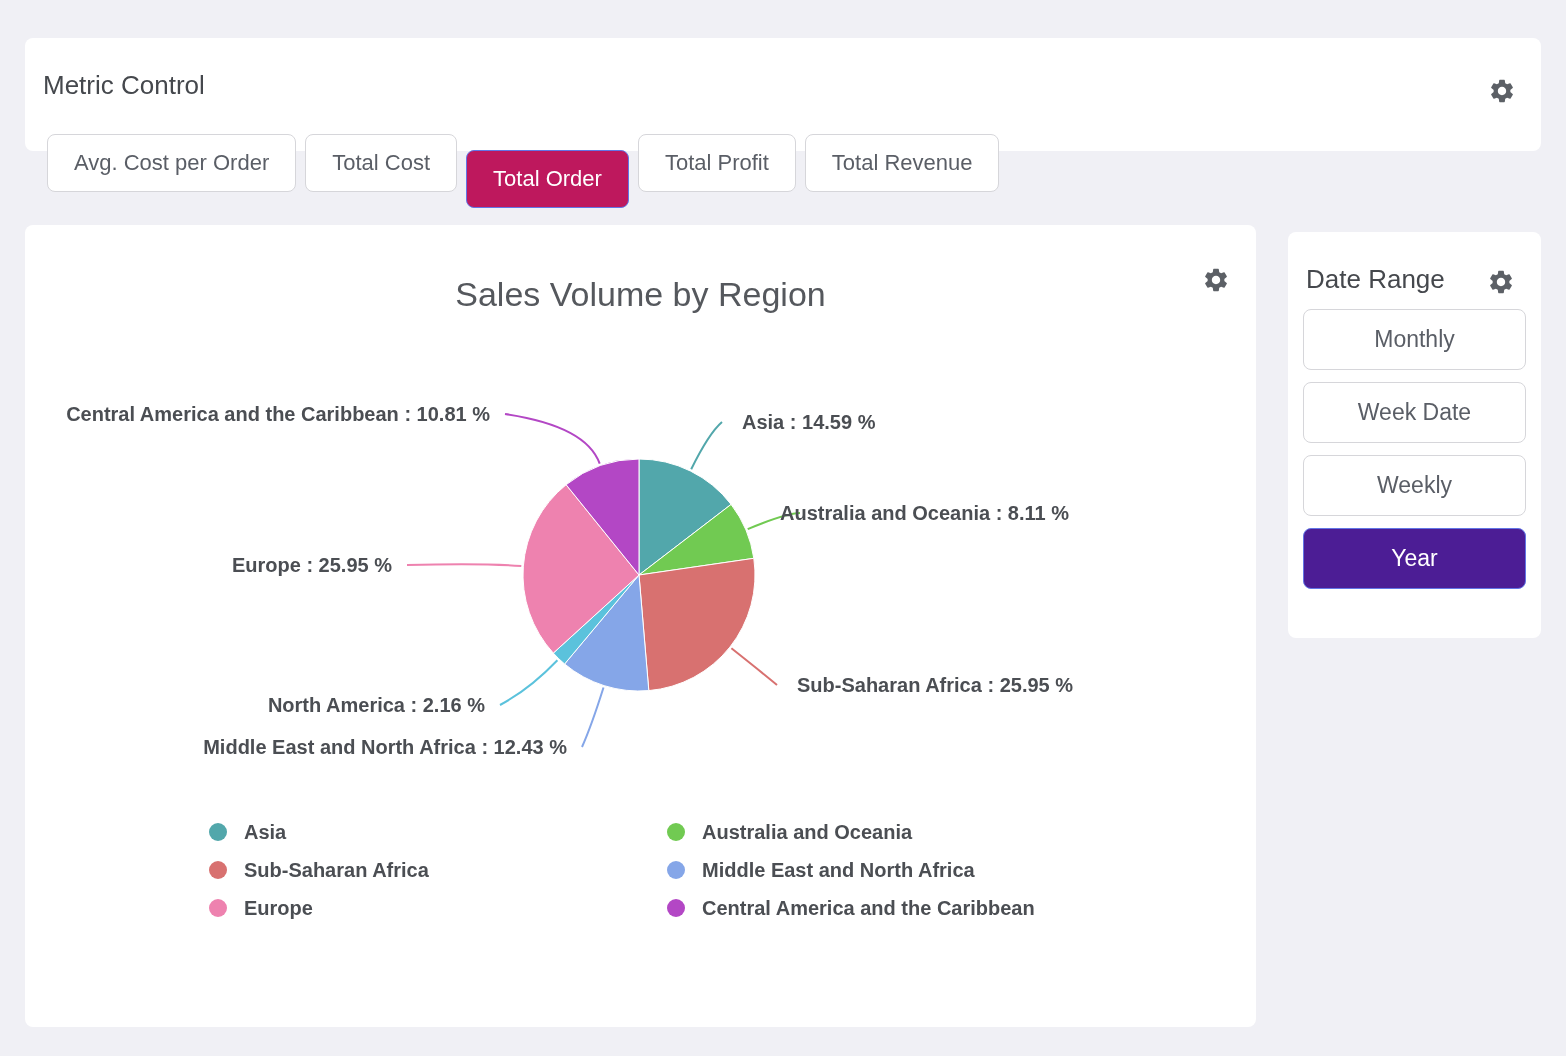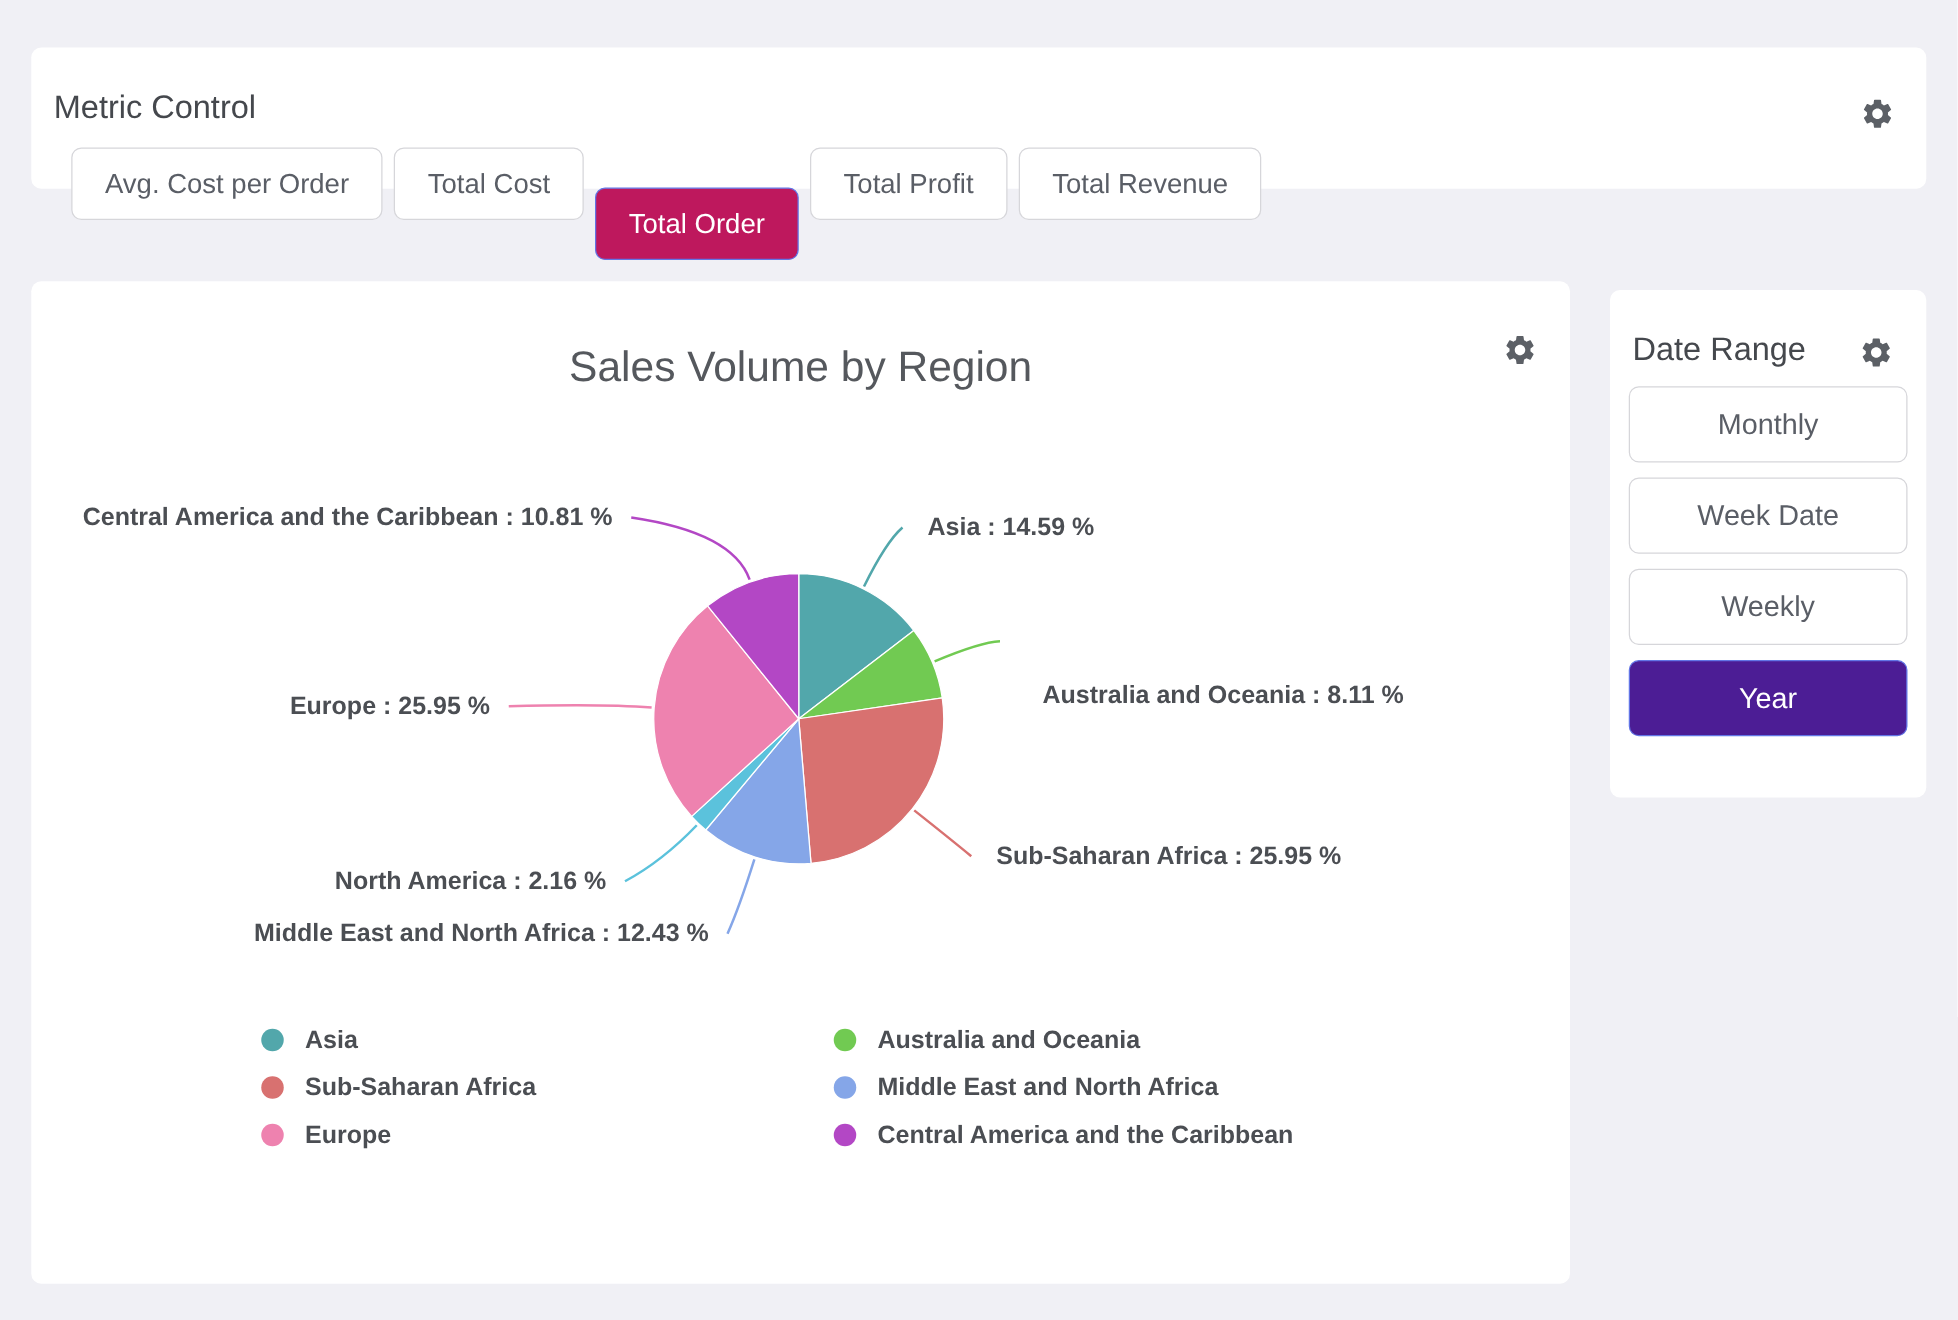--- a/index.html
+++ b/index.html
@@ -15,21 +15,21 @@
   .metric-card{left:25px;top:38px;width:1516px;height:113px;}
   .panel-title{
     position:absolute;left:18px;top:32px;margin:0;
     font-size:26px;font-weight:400;color:#45484d;
   }
   .gear-btn{
     position:absolute;width:28px;height:28px;padding:0;border:none;background:transparent;cursor:pointer;
   }
   .gear-btn svg{width:28px;height:28px;display:block;}
   .metric-gear{right:25px;top:39px;}
-  .btn-row{position:absolute;left:32px;top:80px;display:flex;gap:9px;}
+  .btn-row{position:absolute;left:22px;top:80px;display:flex;gap:9px;align-items:center;}
   .pill{
     height:58px;padding:0 26px;background:#ffffff;
     border:1.5px solid #d6d6da;border-radius:8px;
     font-family:"Liberation Sans", sans-serif;
     font-size:22px;color:#5a5e66;cursor:pointer;white-space:nowrap;
   }
   .pill.selected{background:#be185d;border-color:#6275e6;color:#ffffff;margin-top:32px;}
 
   
   .chart-card{left:25px;top:225px;width:1231px;height:802px;}
@@ -102,21 +102,21 @@
         <path d="M578.5,462.5 Q566.5,500.7 557,522" fill="none" stroke="#85a6e8" stroke-width="2"></path>
         <path d="M614,350 L539.6,439.0 A116,116 0 0 1 528.3,428.1 Z" fill="#5bc2dc" stroke="#ffffff" stroke-width="1"></path>
         <path d="M532.4,435.2 Q504.7,464.1 475,480" fill="none" stroke="#5bc2dc" stroke-width="2"></path>
         <path d="M614,350 L528.3,428.1 A116,116 0 0 1 541.1,259.7 Z" fill="#ee82af" stroke="#ffffff" stroke-width="1"></path>
         <path d="M496.3,341.0 Q456.5,337.9 382,340" fill="none" stroke="#ee82af" stroke-width="2"></path>
         <path d="M614,350 L541.1,259.7 A116,116 0 0 1 614.0,234.0 Z" fill="#b347c5" stroke="#ffffff" stroke-width="1"></path>
         <path d="M574.7,238.7 Q561.4,201.0 480,189" fill="none" stroke="#b347c5" stroke-width="2"></path>
       </svg>
     <div id="pie-labels">
         <div class="pie-label" style="left: 717px; top: 184px;">Asia : 14.59 %</div>
-        <div class="pie-label" style="left: 809px; top: 275px; margin-top: 43px;">Australia and Oceania : 8.11 %</div>
+        <div class="pie-label" style="left: 755px; top: 275px;">Australia and Oceania : 8.11 %</div>
         <div class="pie-label" style="left: 772px; top: 447px;">Sub-Saharan Africa : 25.95 %</div>
         <div class="pie-label" style="right: 689px; top: 509px;">Middle East and North Africa : 12.43 %</div>
         <div class="pie-label" style="right: 771px; top: 467px;">North America : 2.16 %</div>
         <div class="pie-label" style="right: 864px; top: 327px;">Europe : 25.95 %</div>
         <div class="pie-label" style="right: 766px; top: 176px;">Central America and the Caribbean : 10.81 %</div>
       </div>
     <div id="legend" class="legend">
         <div class="legend-item">
           <span class="legend-dot" style="background: rgb(82, 167, 171);"></span>
           <span class="legend-text">Asia</span>

